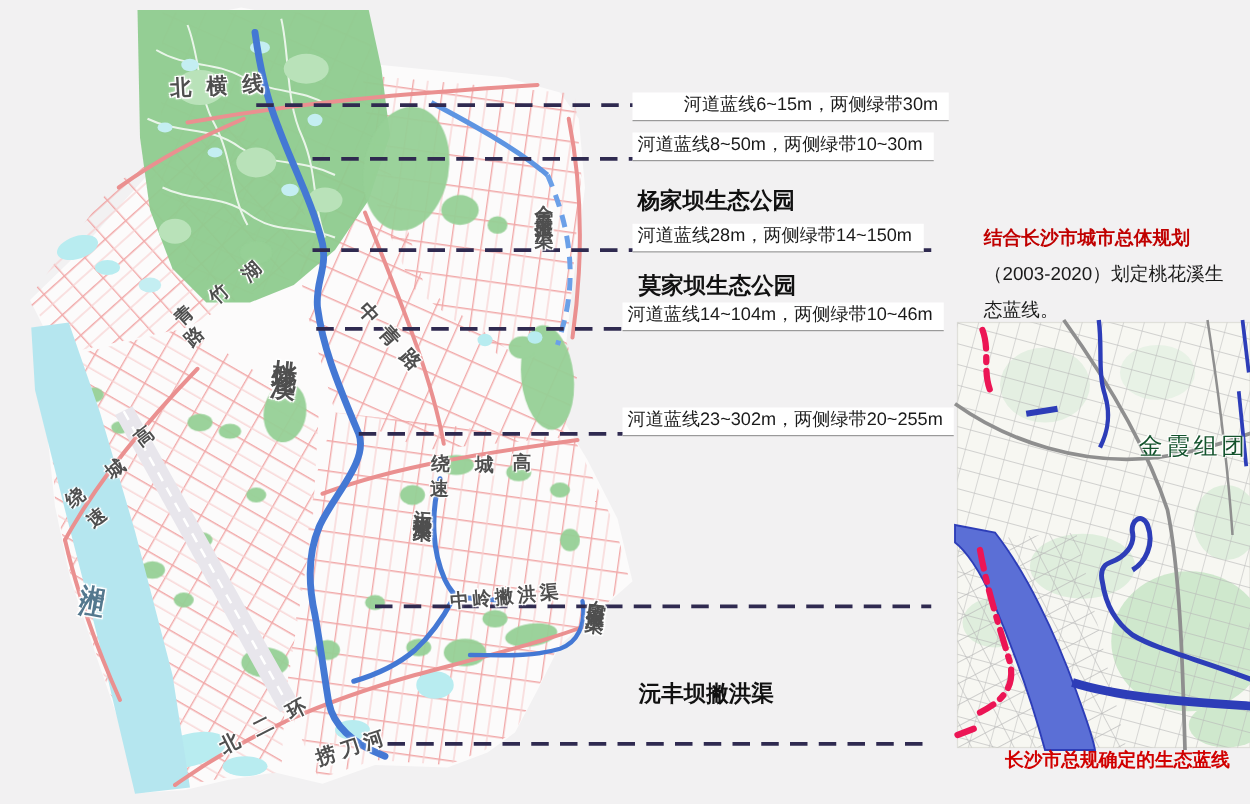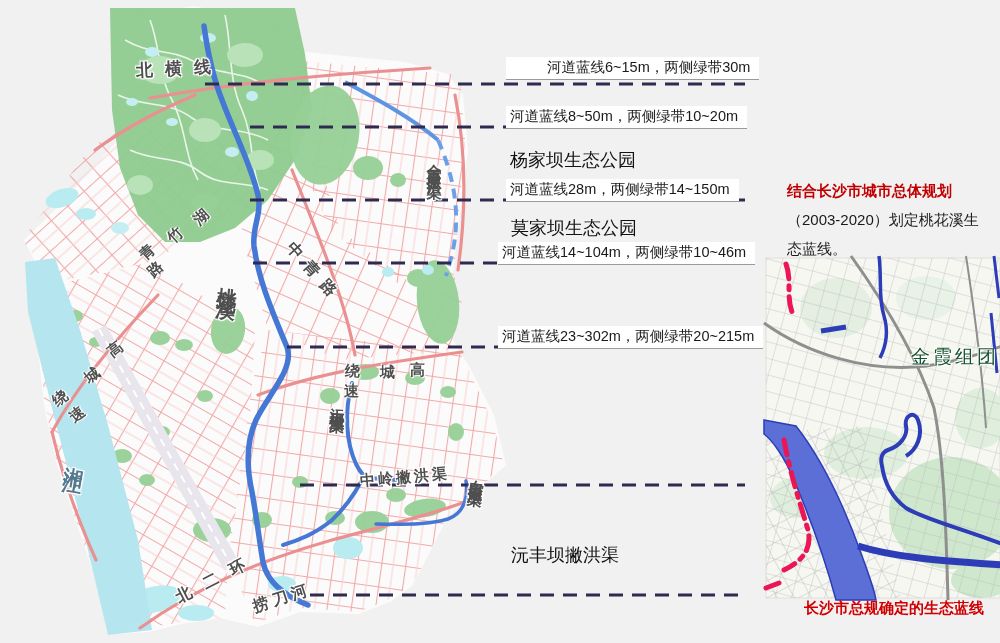--- a/index.html
+++ b/index.html
@@ -4,21 +4,21 @@
 <style>
   html,body{margin:0;padding:0;}
   body{width:1000px;height:643px;background:#f2f1f2;font-family:"Liberation Sans","DejaVu Sans",sans-serif;overflow:hidden;}
   .stage{position:relative;width:1000px;height:643px;}
   svg.base{position:absolute;left:0;top:0;}
   .lbl{position:absolute;color:#4f4f4f;font-weight:bold;white-space:nowrap;
        text-shadow:0 0 3px #fff,0 0 3px #fff,1px 1px 0 #fff,-1px -1px 0 #fff,1px -1px 0 #fff,-1px 1px 0 #fff;}
   .vert{writing-mode:vertical-rl;text-orientation:upright;}
   .note{position:absolute;font-size:14.5px;color:#1a1a1a;background:#fff;
         padding:1px 9px 2px 4px;border-bottom:1.5px solid #9a9a9a;white-space:nowrap;line-height:19px;}
-  .ptitle{position:absolute;font-size:18px;font-weight:normal;color:#111;white-space:nowrap;}
+  .ptitle{position:absolute;font-size:18px;font-weight:bold;color:#111;white-space:nowrap;}
   .sidenote{position:absolute;left:787px;top:176px;width:216px;font-size:15px;line-height:29px;color:#1a1a1a;}
   .sidenote .red{color:#c00000;font-weight:bold;}
   .caption{position:absolute;left:786px;top:599px;width:216px;text-align:center;
            font-size:15px;font-weight:bold;color:#d10000;white-space:nowrap;}
   .areaLbl{position:absolute;left:911px;top:344px;font-size:19px;letter-spacing:3px;color:#14532d;
            text-shadow:0 0 2px #fff,1px 1px 0 #fff,-1px -1px 0 #fff;white-space:nowrap;}
   .ch{position:absolute;font-size:15px;font-weight:bold;color:#4f4f4f;
       text-shadow:0 0 3px #fff,1px 1px 0 #fff,-1px -1px 0 #fff;}
 </style>
 </head>
@@ -226,30 +226,30 @@
 <span class="ch" style="left:85px;top:366px;transform:rotate(-38deg);">城</span>
 <span class="ch" style="left:53px;top:389px;transform:rotate(-38deg);">绕</span>
 <span class="ch" style="left:70px;top:405px;transform:rotate(-38deg);">速</span>
 
 <div class="lbl vert" style="left:64px;top:452px;font-size:20px;letter-spacing:7px;color:#54788e;transform:rotate(10deg);">湘江</div>
 
 <div class="lbl" style="left:172px;top:568px;font-size:16px;letter-spacing:14px;transform:rotate(-27deg);">北二环</div>
 
 <div class="lbl" style="left:252px;top:588px;font-size:16px;letter-spacing:4px;transform:rotate(-18deg);">捞刀河</div>
 
-<div class="note" style="left:506px;top:57px;padding-left:41px;">河道蓝线6~15m，两侧绿带30m</div>
-<div class="note" style="left:506px;top:106px;">河道蓝线8~50m，两侧绿带10~20m</div>
+<div class="note" style="left:506px;top:74px;padding-left:41px;">河道蓝线6~15m，两侧绿带30m</div>
+<div class="note" style="left:506px;top:106px;">河道蓝线8~50m，两侧绿带10~30m</div>
 
 <div class="ptitle" style="left:510px;top:148px;">杨家坝生态公园</div>
 <div class="note" style="left:506px;top:179px;">河道蓝线28m，两侧绿带14~150m</div>
 
 <div class="ptitle" style="left:511px;top:216px;">莫家坝生态公园</div>
 <div class="note" style="left:498px;top:242px;">河道蓝线14~104m，两侧绿带10~46m</div>
 
-<div class="note" style="left:498px;top:326px;">河道蓝线23~302m，两侧绿带20~215m</div>
+<div class="note" style="left:498px;top:326px;">河道蓝线23~302m，两侧绿带20~255m</div>
 
 
 <div class="ptitle" style="left:511px;top:543px;">沅丰坝撇洪渠</div>
 
 <div class="sidenote">
   <div class="red">结合长沙市城市总体规划</div>
   <div>（2003-2020）划定桃花溪生</div>
   <div>态蓝线。</div>
 </div>
 

